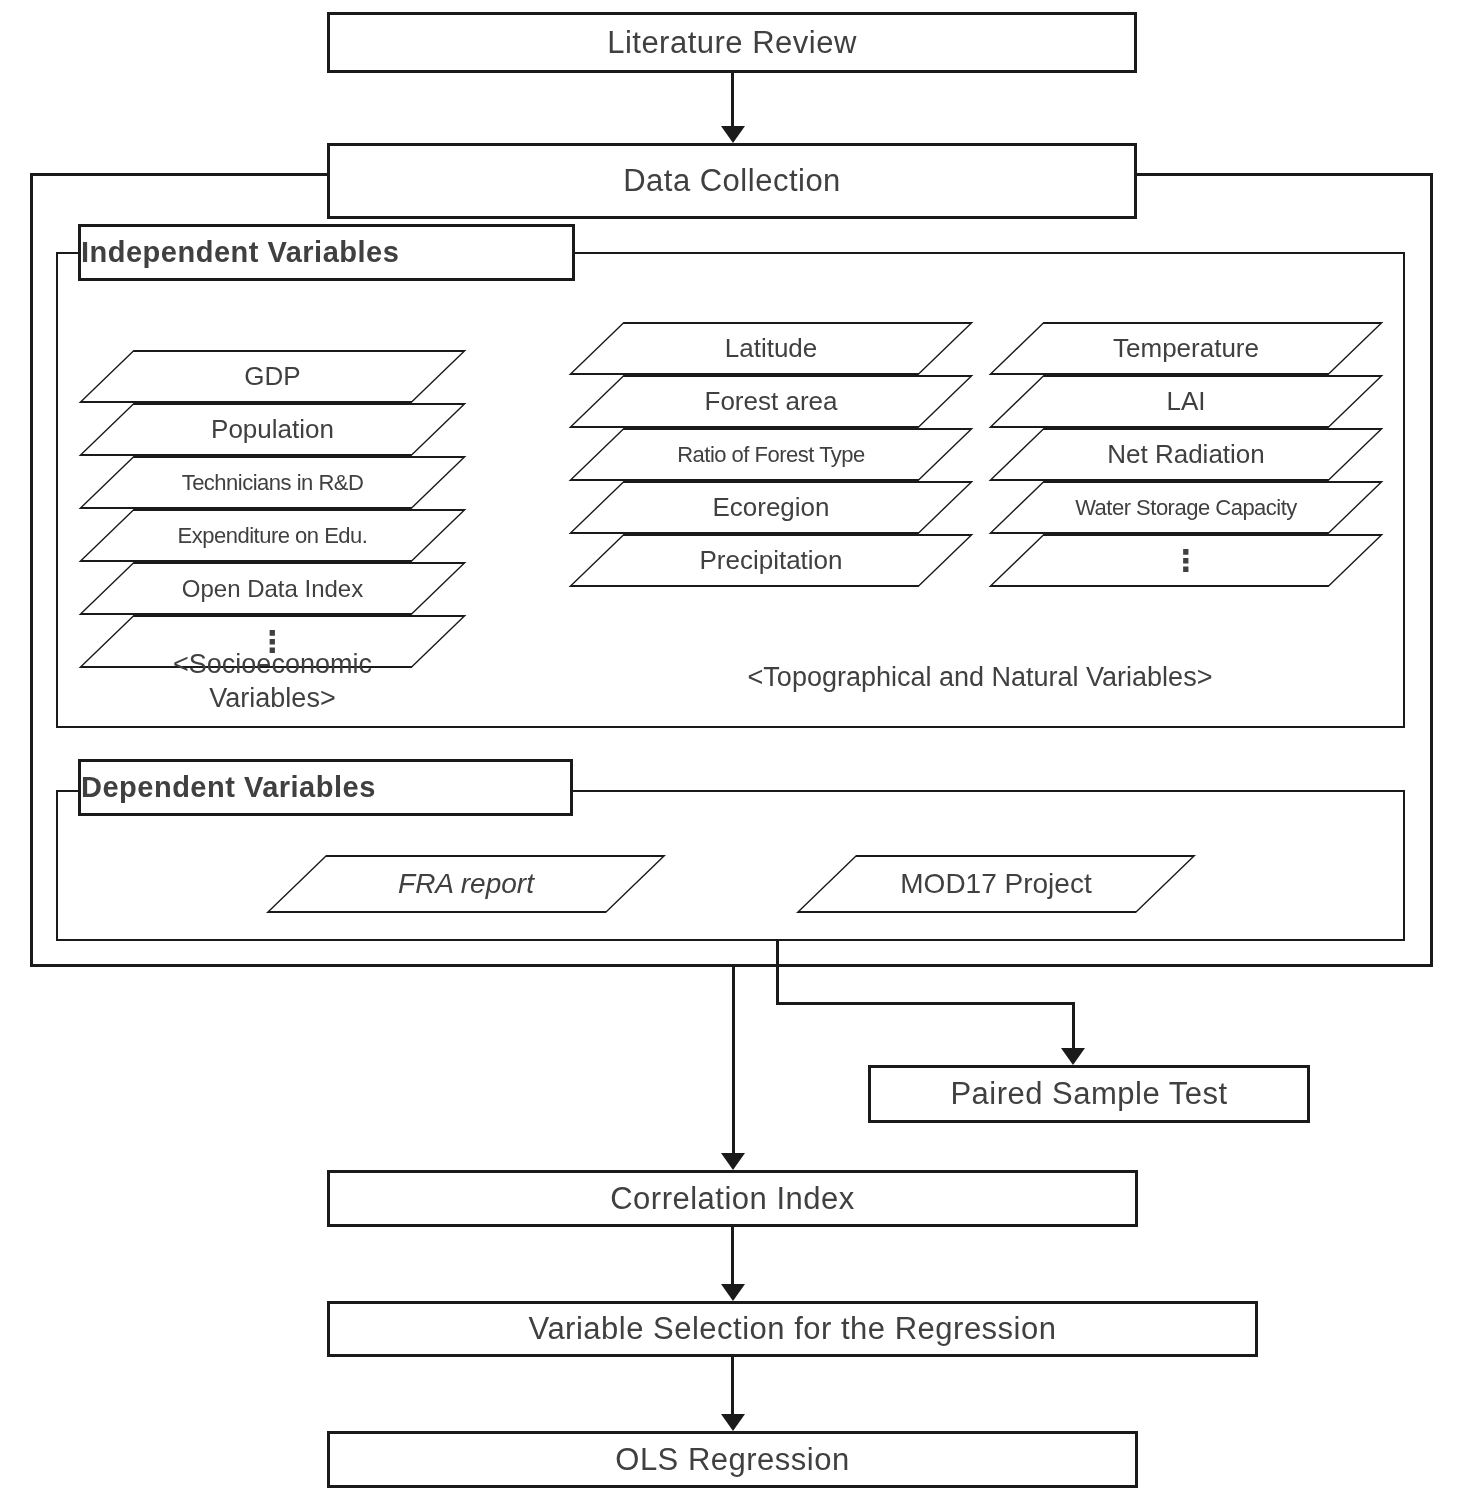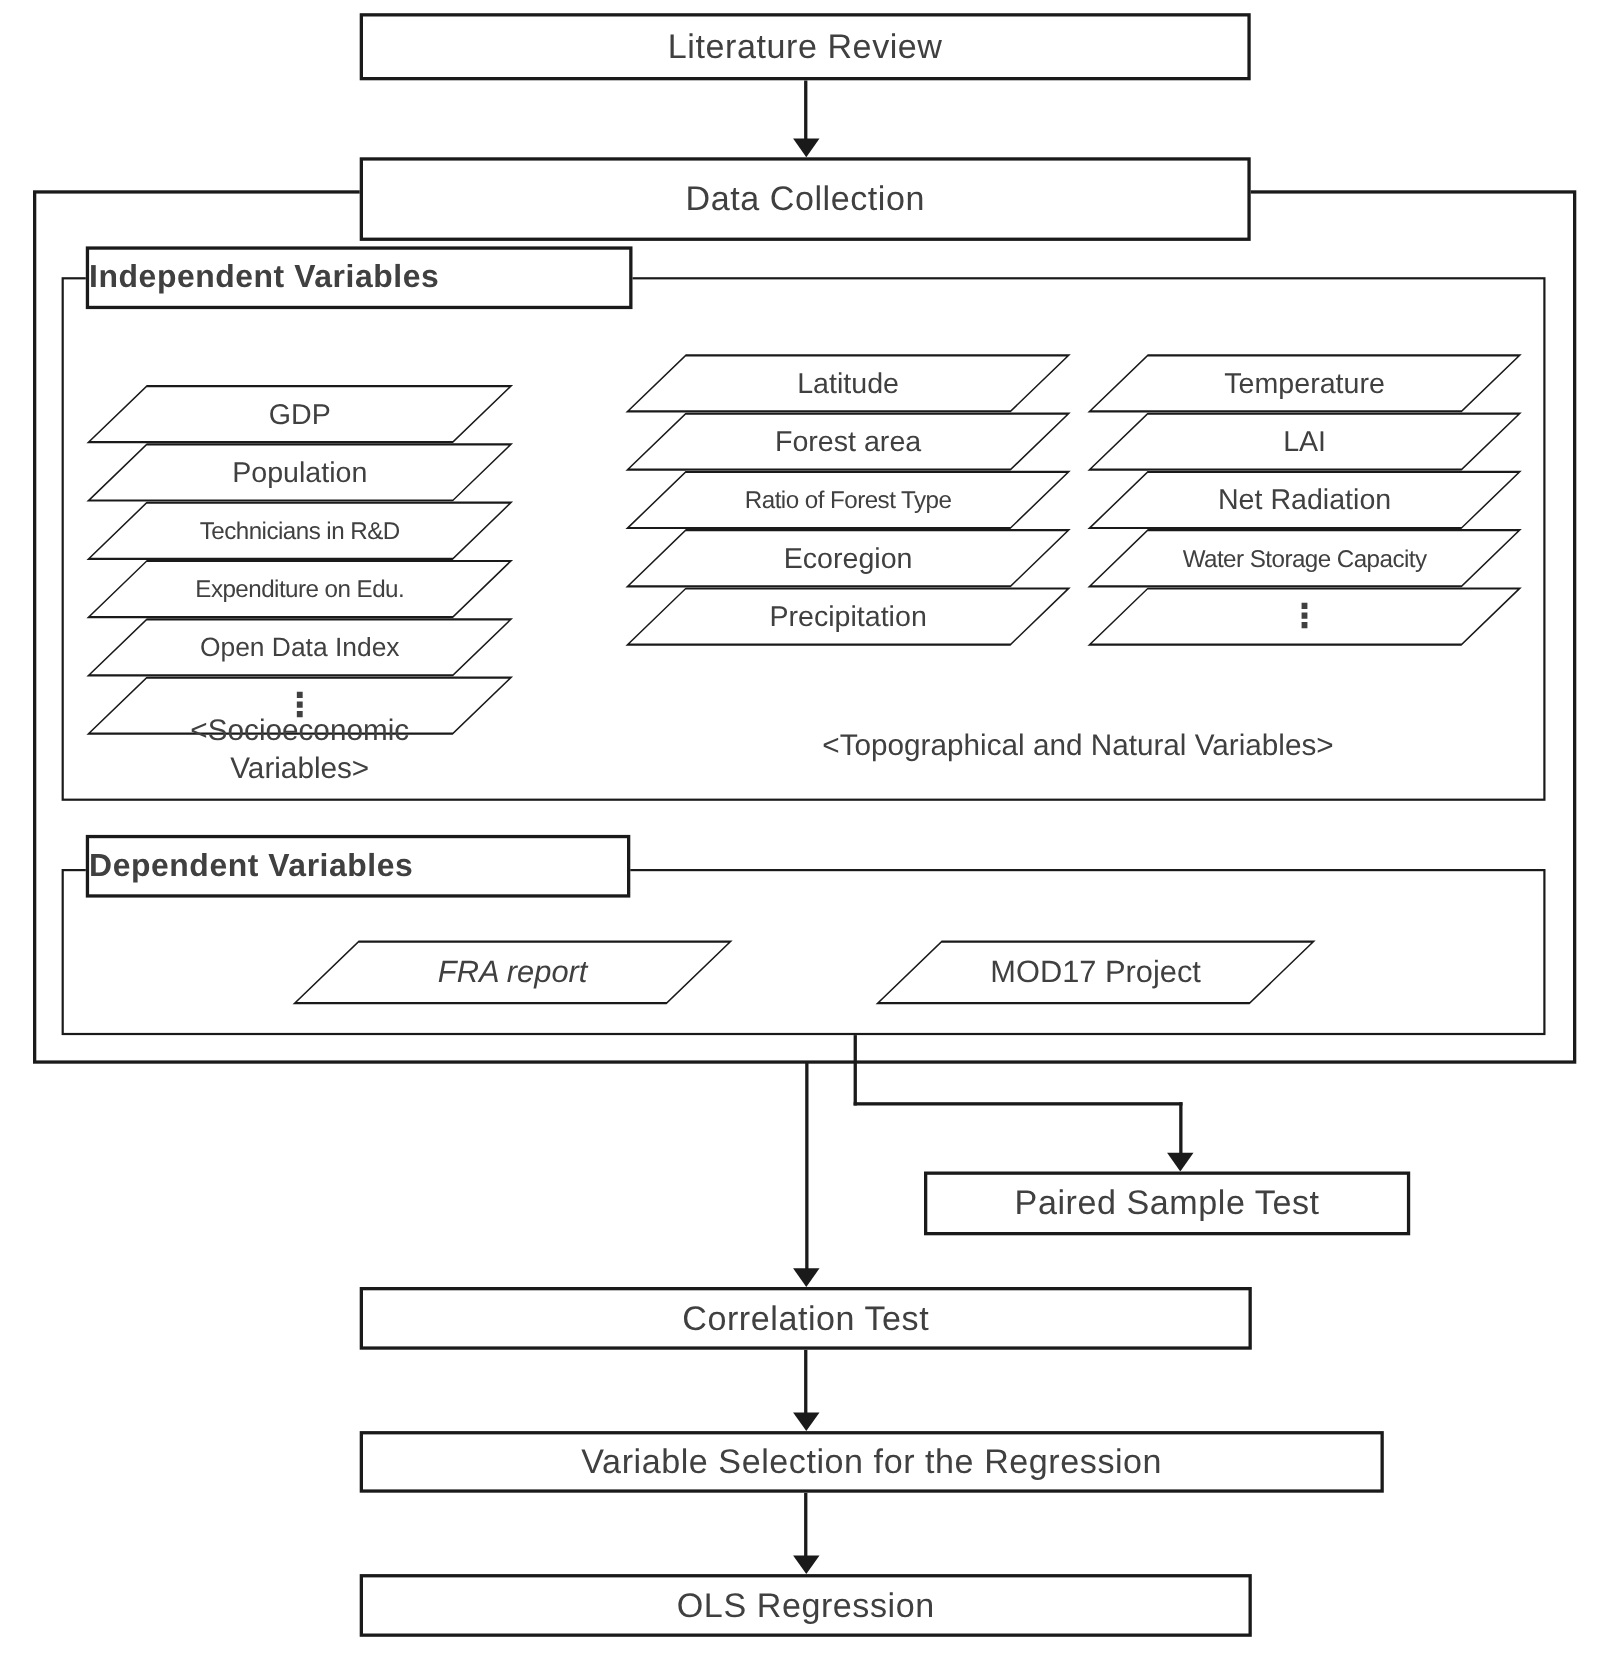--- a/index.html
+++ b/index.html
@@ -176,29 +176,29 @@
   </div>
   <div class="pgram-lg" style="left:826px; top:855px; width:340px;">
     <span>MOD17 Project</span>
   </div>
 
   <div class="vline" style="left:776px; top:941px; width:3px; height:64px;"></div>
   <div class="hline" style="left:776px; top:1002px; width:299px; height:3px;"></div>
   <div class="vline" style="left:1072px; top:1002px; width:3px; height:48px;"></div>
   <div class="arrow-down" style="left:1061px; top:1048px;"></div>
 
-  <div class="box" style="left:840px; top:1065px; width:442px; height:58px;">
+  <div class="box" style="left:868px; top:1065px; width:442px; height:58px;">
     <span>Paired Sample Test</span>
   </div>
 
   <div class="vline" style="left:732px; top:965px; width:3px; height:190px;"></div>
   <div class="arrow-down" style="left:721px; top:1153px;"></div>
 
   <div class="box" style="left:327px; top:1170px; width:811px; height:57px;">
-    <span>Correlation Test</span>
+    <span>Correlation Index</span>
   </div>
 
   <div class="vline" style="left:731px; top:1227px; width:3px; height:60px;"></div>
   <div class="arrow-down" style="left:721px; top:1284px;"></div>
 
   <div class="box" style="left:327px; top:1301px; width:931px; height:56px;">
     <span>Variable Selection for the Regression</span>
   </div>
 
   <div class="vline" style="left:731px; top:1357px; width:3px; height:60px;"></div>

